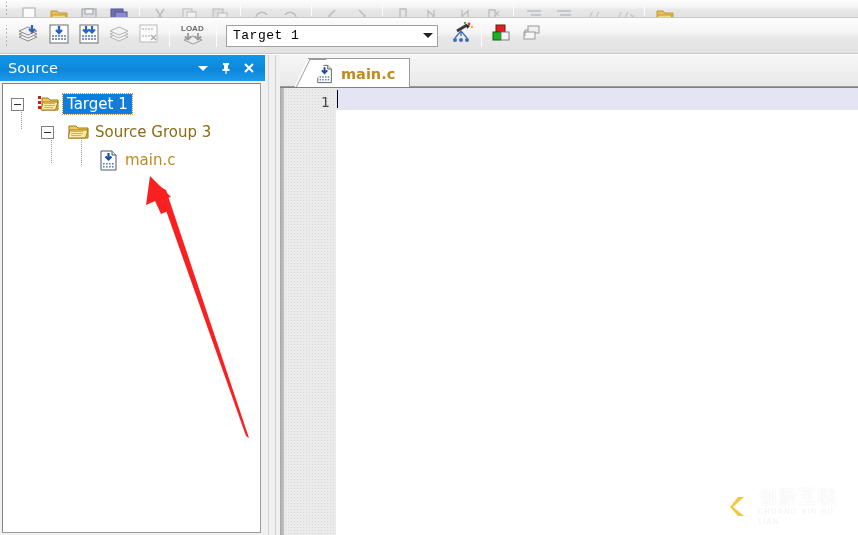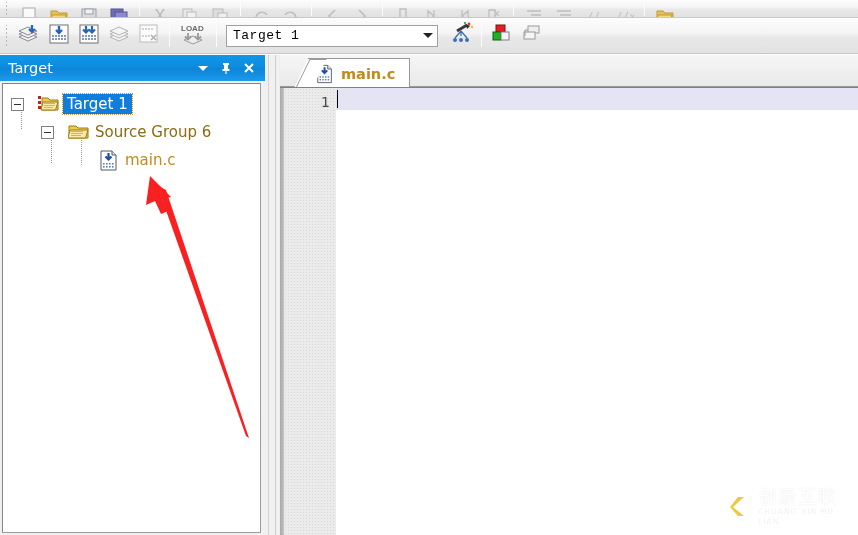--- a/index.html
+++ b/index.html
@@ -493,21 +493,21 @@
         <rect x="9" y="4" width="11" height="7" fill="#efefef" stroke="#9a9a9a"></rect>
         <rect x="5" y="10" width="11" height="7" fill="#f6f6f6" stroke="#9a9a9a"></rect>
         <path d="M9 8h-3v6" stroke="#9a9a9a" fill="none"></path>
       </svg>
     </div>
   </div>
 
   <div id="project-panel">
 
     <div id="project-header">
-      <span class="title">Target</span>
+      <span class="title">Source</span>
       <span class="hdr-btns">
         <span class="hdr-btn">
           <svg width="14" height="14" viewBox="0 0 14 14">
             <path d="M2 5l5 5 5-5z" fill="#ffffff"></path>
           </svg>
         </span>
         <span class="hdr-btn">
           <svg width="14" height="14" viewBox="0 0 14 14">
             <path d="M4 2h6v2H9v4h1.5v2H7.6v3H6.4v-3H3.5V8H5V4H4z" fill="#ffffff"></path>
           </svg>
@@ -547,21 +547,21 @@
         <div class="tree-row" style="padding-left:38px;">
           <span class="expander"></span>
           <span class="dots"></span>
           <span class="tree-icon">
             <svg width="22" height="20" viewBox="0 0 22 20">
               <path d="M1 4h7l2 2h10v10H1z" fill="#f2cb4e" stroke="#9a7a10"></path>
               <path d="M2 8h18l-2.5 8H0z" fill="#fbe9a8" stroke="#9a7a10"></path>
               <path d="M3 9.5h12M3 11.5h12M3 13.5h10" stroke="#c9a83a" stroke-width=".8"></path>
             </svg>
           </span>
-          <span class="tree-label dark">Source Group 6</span>
+          <span class="tree-label dark">Source Group 3</span>
         </div>
 
         <div class="tree-row" style="padding-left:68px;">
           <span class="dots" style="width:26px;"></span>
           <span class="tree-icon">
             <svg width="22" height="21" viewBox="0 0 22 21">
               <path d="M3 1h11l4 4v15H3z" fill="#ffffff" stroke="#50586a"></path>
               <path d="M14 1v4h4" fill="#dfe3ea" stroke="#50586a"></path>
               <g fill="#5a7fb8">
                 <rect x="5" y="13" width="1.6" height="1.6"></rect>

